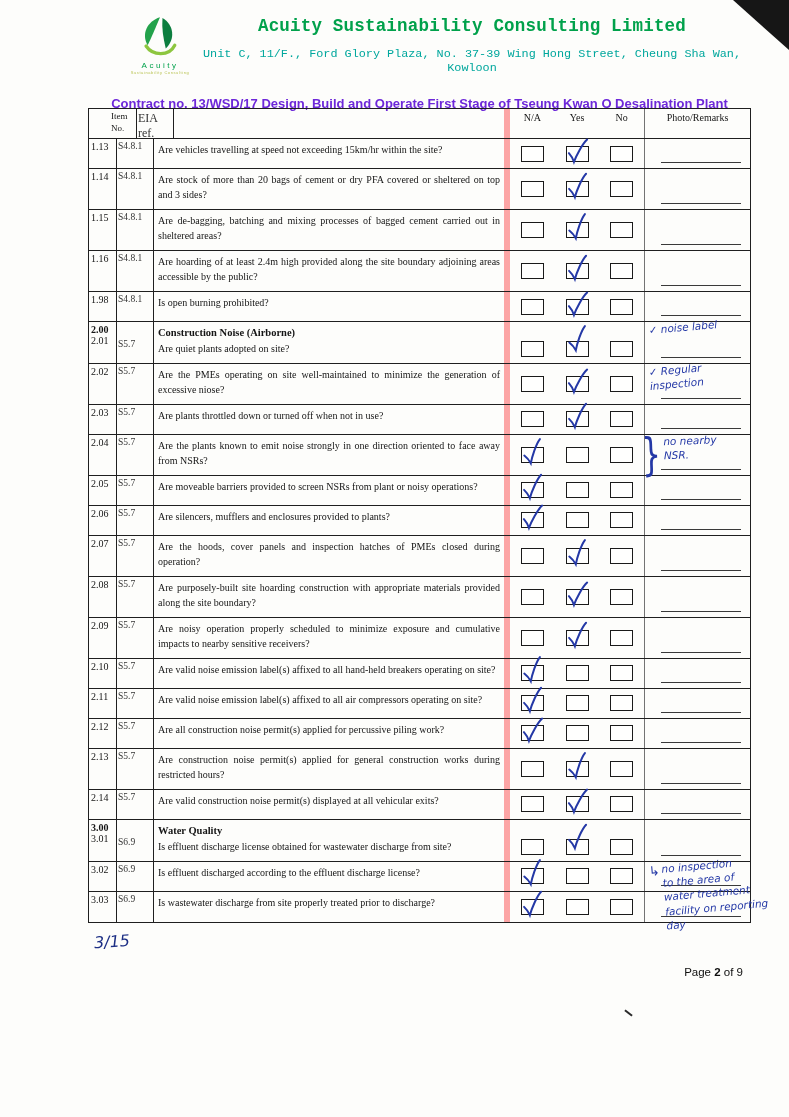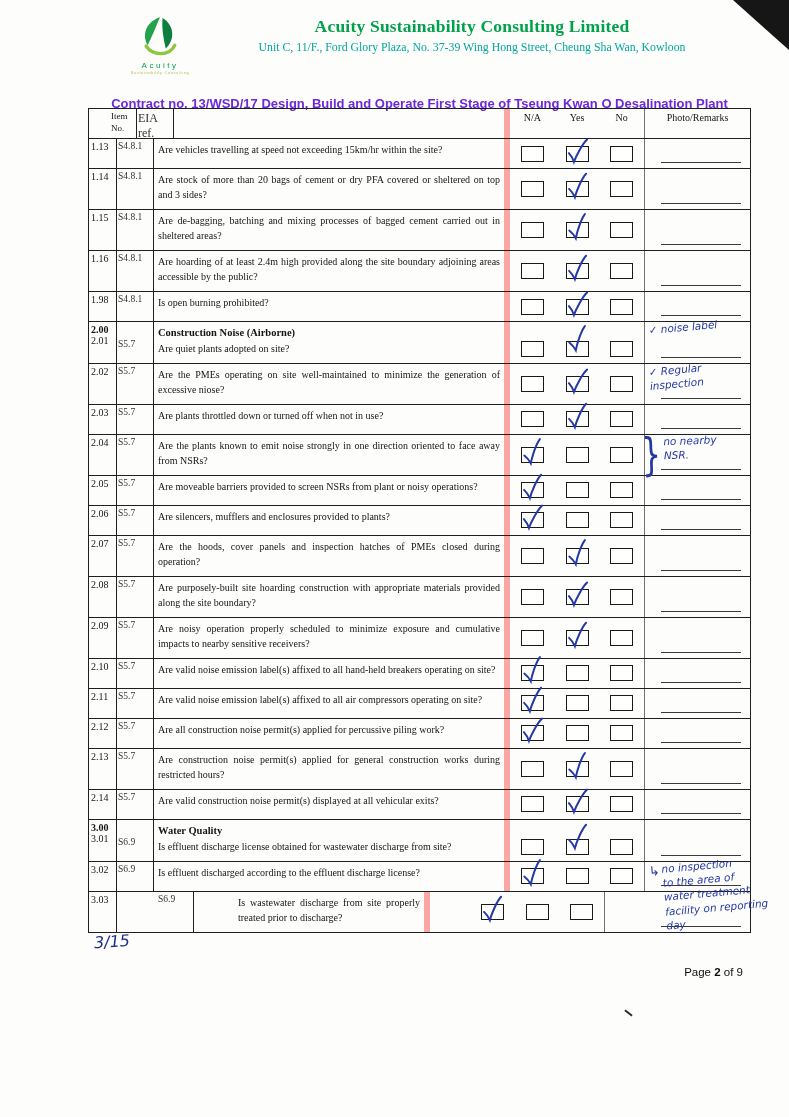--- a/index.html
+++ b/index.html
@@ -18,35 +18,35 @@
 
   
   .letterhead{ position:absolute; left:0; top:12px; width:100%; height:86px; }
   .logo{ position:absolute; left:126px; top:2px; width:68px; text-align:center; }
   .logo svg{ display:block; margin:0 auto; }
   .logo-name{ color:var(--green); font-family:"Liberation Sans",sans-serif;
     font-size:8px; letter-spacing:2.5px; margin-top:1px; }
   .logo-tag{ color:#b9c352; font-family:"Liberation Sans",sans-serif;
     font-size:4px; letter-spacing:.6px; }
   .head-text{ position:absolute; left:192px; top:4px; width:560px; text-align:center;
-    font-family:Liberation Serif, serif; }
+    font-family:Liberation Mono, monospace; }
   .company{ color:var(--green); font-size:17.5px; font-weight:bold; letter-spacing:.2px; }
-  .addr{ color:var(--teal); font-size:11.8px; margin-top:3px; }
+  .addr{ color:var(--teal); font-size:11.8px; margin-top:11px; }
   .contact{ color:var(--teal); font-size:11.8px; margin-top:2px; }
 
   .doc-title{ position:absolute; left:86px; top:96px; width:667px; text-align:center;
     font-family:"Liberation Sans",sans-serif; font-weight:bold; font-size:13px; color:#6d28d9; }
 
   
   .checklist{ position:absolute; left:88px; top:108px; width:663px;
     border:1.5px solid #1f1f1f; }
   .thead,.trow{ display:flex; align-items:stretch; }
   .thead{ border-bottom:1px solid #1f1f1f; height:30px; }
   .trow{ border-bottom:1px solid #1f1f1f; min-height:30px; }
-  .trow:last-child{ border-bottom:none;gap:40px; }
+  .trow:last-child{ border-bottom:none; }
 
   .c-item{ width:28px; border-right:1px solid #1f1f1f; padding:2px 2px; font-size:10px; }
   .c-ref{ width:37px; border-right:1px solid #1f1f1f; padding:2px 1px; font-size:9.5px; color:#333; }
   .c-q{ flex:1; border-right:6px solid #fca5a5; padding:3px 4px 7px; font-size:10px;
         line-height:1.5; text-align:justify; }
   .c-checks{ width:135px; border-right:1px solid #737373; display:flex; }
   .c-rem{ width:105px; position:relative; }
 
   .thead .c-item{ font-size:9px; line-height:1.3;margin-left:20px; }
   .thead .c-ref{ font-size:12px; }

